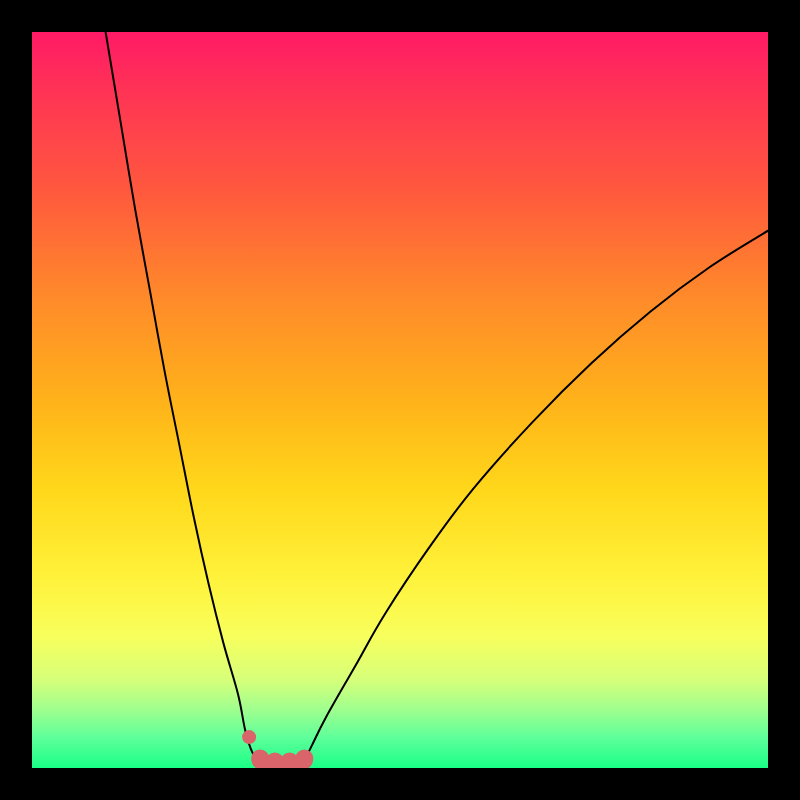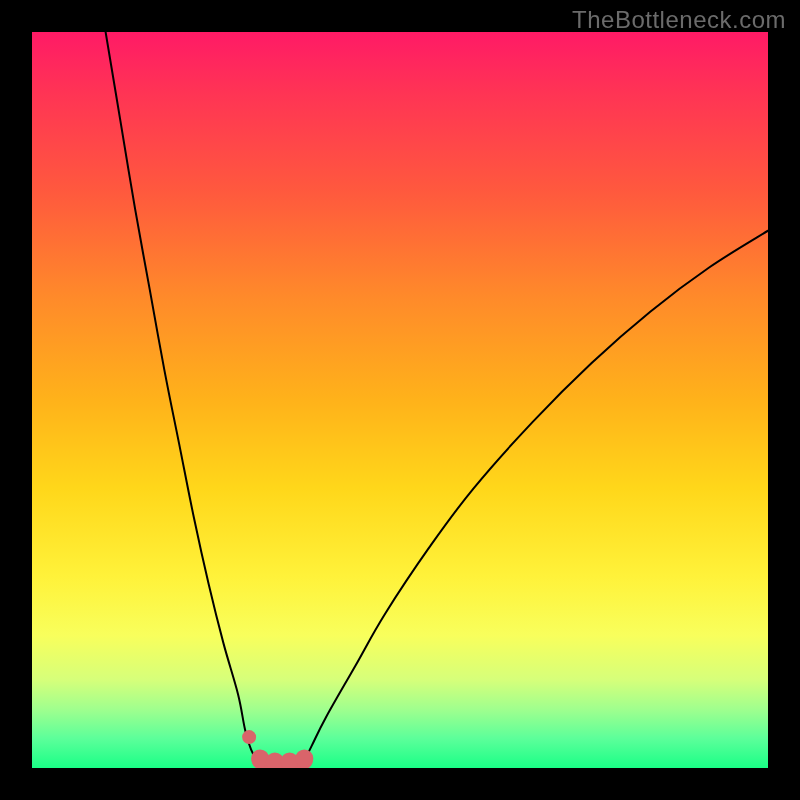--- a/index.html
+++ b/index.html
@@ -85,15 +85,14 @@
       <g id="markers">
           <circle cx="217.11999999999998" cy="705.088" r="7" fill="#d9646a"></circle>
           <circle cx="228.16" cy="726.432" r="9" fill="#d9646a"></circle>
           <circle cx="242.88000000000002" cy="729.376" r="9" fill="#d9646a"></circle>
           <circle cx="257.59999999999997" cy="729.376" r="9" fill="#d9646a"></circle>
           <circle cx="272.32" cy="726.432" r="9" fill="#d9646a"></circle>
         </g>
     </svg>
   </div>
 
-  <div class="watermark">TheBottleneck.com</div>
 
 </div>
 
 </body></html>

